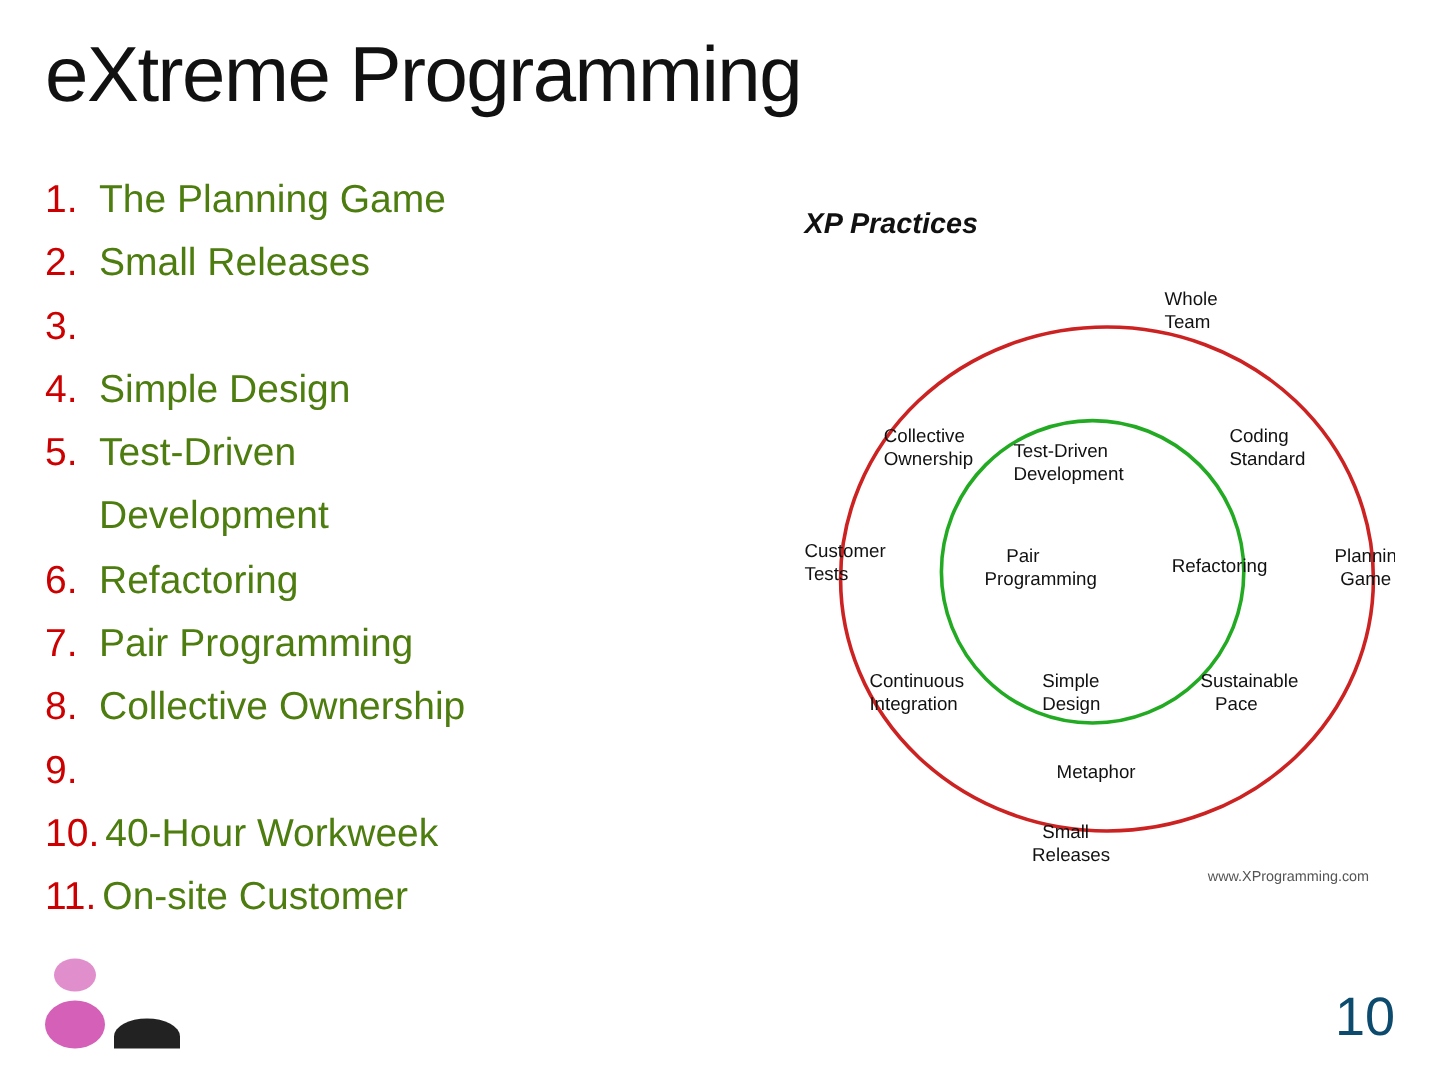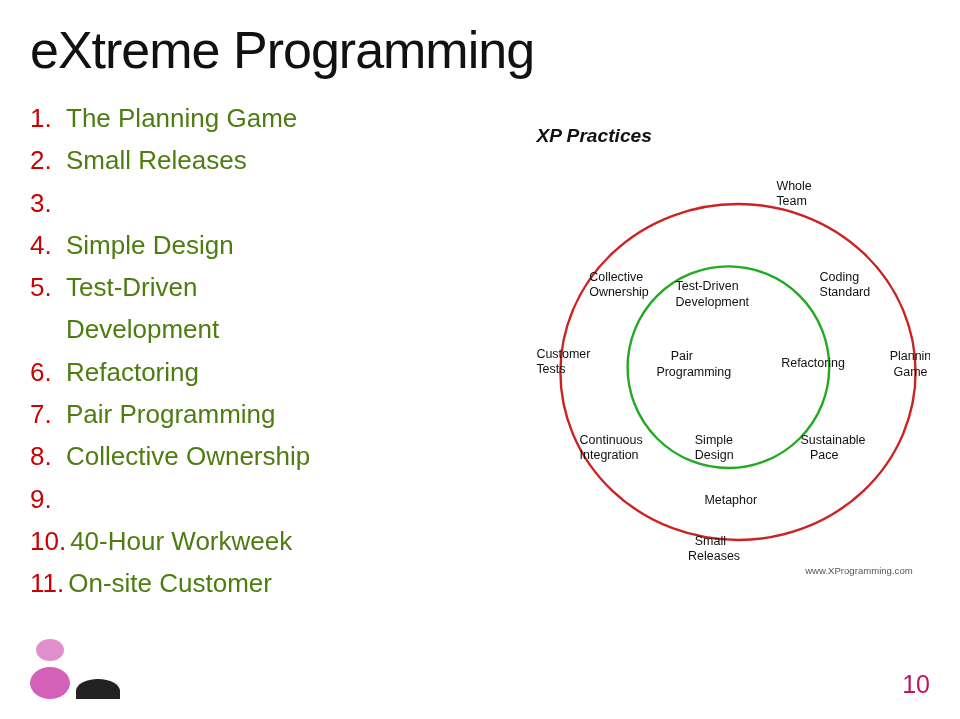--- a/index.html
+++ b/index.html
@@ -16,21 +16,21 @@
       width: 960px;
       height: 719px;
       position: relative;
       padding: 20px 30px;
     }
 
     .title {
       font-size: 52px;
       font-weight: normal;
       color: #111111;
-      margin-bottom: 18px;
+      margin-bottom: 32px;
       letter-spacing: -1px;
     }
 
     .content-area {
       display: flex;
       flex-direction: row;
       gap: 0;
       align-items: flex-start;
     }
 
@@ -109,22 +109,22 @@
 
     .logo-hat {
       width: 44px;
       height: 20px;
       background: #222222;
       border-radius: 50% 50% 0 0 / 60% 60% 0 0;
       margin-bottom: 0;
     }
 
     .page-number {
-      font-size: 25px;
-      color: #be185d;
+      font-size: 36px;
+      color: #0c4a6e;
     }
   </style>
 </head>
 <body>
 
 <div class="slide-container">
   <div class="title">eXtreme Programming</div>
 
   <div class="content-area">
     <div class="left-list">

